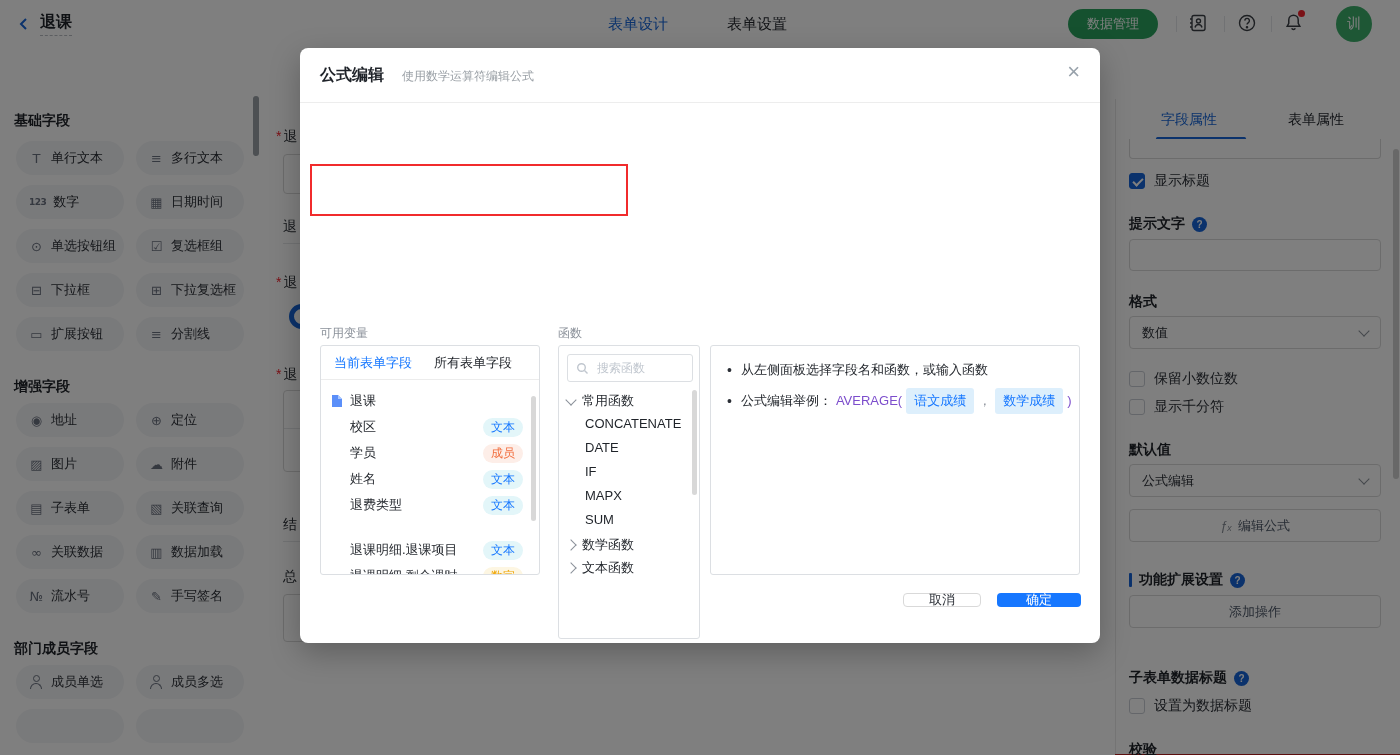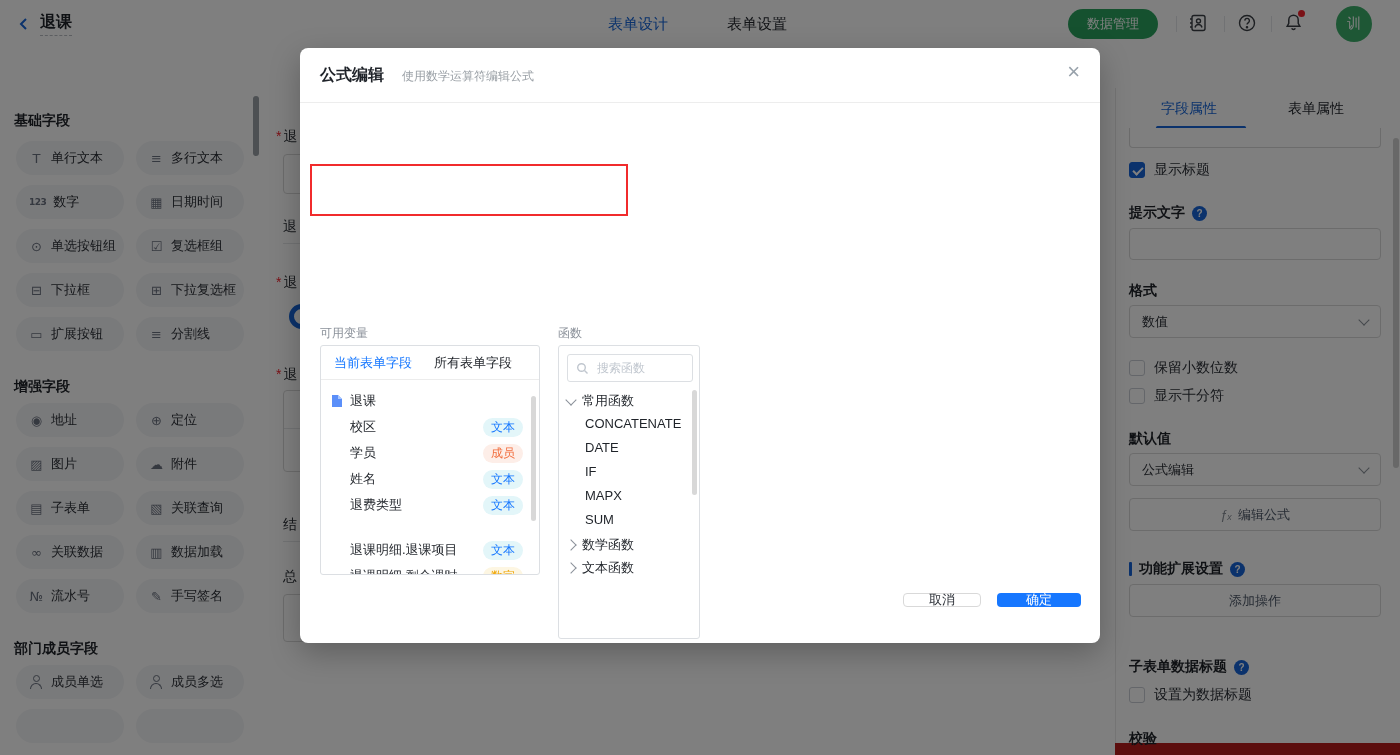--- a/index.html
+++ b/index.html
@@ -45,21 +45,21 @@
 
   
   .canvas{left:265px;top:100px;width:850px;height:655px;background:#fff;}
   .cv-label{font-size:14px;color:#2b2f36;}
   .cv-star{color:#f5222d;margin-right:2px;}
   .cv-box{border:1px solid #d9d9d9;border-radius:4px;background:#fff;}
   .cv-line{background:#e5e6e8;height:1px;}
   .cv-radio{width:15px;height:15px;border:5px solid #1665d8;border-radius:50%;background:#fff;}
 
   
-  .rpanel{left:1115px;top:88px;width:285px;height:655px;background:#fff;border-left:1px solid #e8e8e8;}
+  .rpanel{left:1115px;top:99px;width:285px;height:655px;background:#fff;border-left:1px solid #e8e8e8;}
   .rp-tab{font-size:14px;top:12px;}
   .rp-underline{left:40px;top:38px;width:90px;height:3px;background:#1665d8;border-radius:2px;}
   .rp-label{font-size:14px;font-weight:bold;color:#1f2329;}
   .rp-input{border:1px solid #d9d9d9;border-radius:4px;background:#fff;box-sizing:border-box;}
   .rp-select{border:1px solid #d9d9d9;border-radius:4px;background:#fff;box-sizing:border-box;
              font-size:13px;color:#2b2f36;padding:0 12px;justify-content:space-between;}
   .rp-btn{border:1px solid #d9d9d9;border-radius:4px;background:#fff;font-size:13px;color:#4e5969;
           justify-content:center;gap:6px;box-sizing:border-box;}
   .cb{position:relative;width:16px;height:16px;border:1px solid #c9cdd4;border-radius:3px;background:#fff;box-sizing:border-box;}
   .cb.checked{background:#1665d8;border-color:#1665d8;}
@@ -466,18 +466,33 @@
           <span class="chev right"></span>
           <span>数学函数</span>
         </div>
       <div class="fn-row" style="left:8px;top:213px;">
           <span class="chev right"></span>
           <span>文本函数</span>
         </div>
       <div class="abs scroll-thumb" style="right:2px;top:44px;width:5px;height:105px;background:#d8d8d8;"></div>
     </div>
 
+    <div class="abs pane" style="left:410px;top:297px;width:370px;height:230px;">
+      <div class="hint-li" style="top:14px;">
+        <span>从左侧面板选择字段名和函数，或输入函数</span>
+      </div>
+      <div class="hint-li" style="top:42px;">
+        <span style="display:inline-flex;align-items:center;gap:4px;">
+          <span>公式编辑举例：</span>
+            <span class="purple">AVERAGE(</span>
+            <span class="chip">语文成绩</span>
+            <span style="color:#8a9099;">，</span>
+            <span class="chip">数学成绩</span>
+            <span class="purple">)</span>
+        </span>
+      </div>
+    </div>
 
     <div class="abs flex m-btn m-cancel">取消</div>
     <div class="abs flex m-btn m-ok">确定</div>
   </div>
 
 </div>
 
 </body></html>

